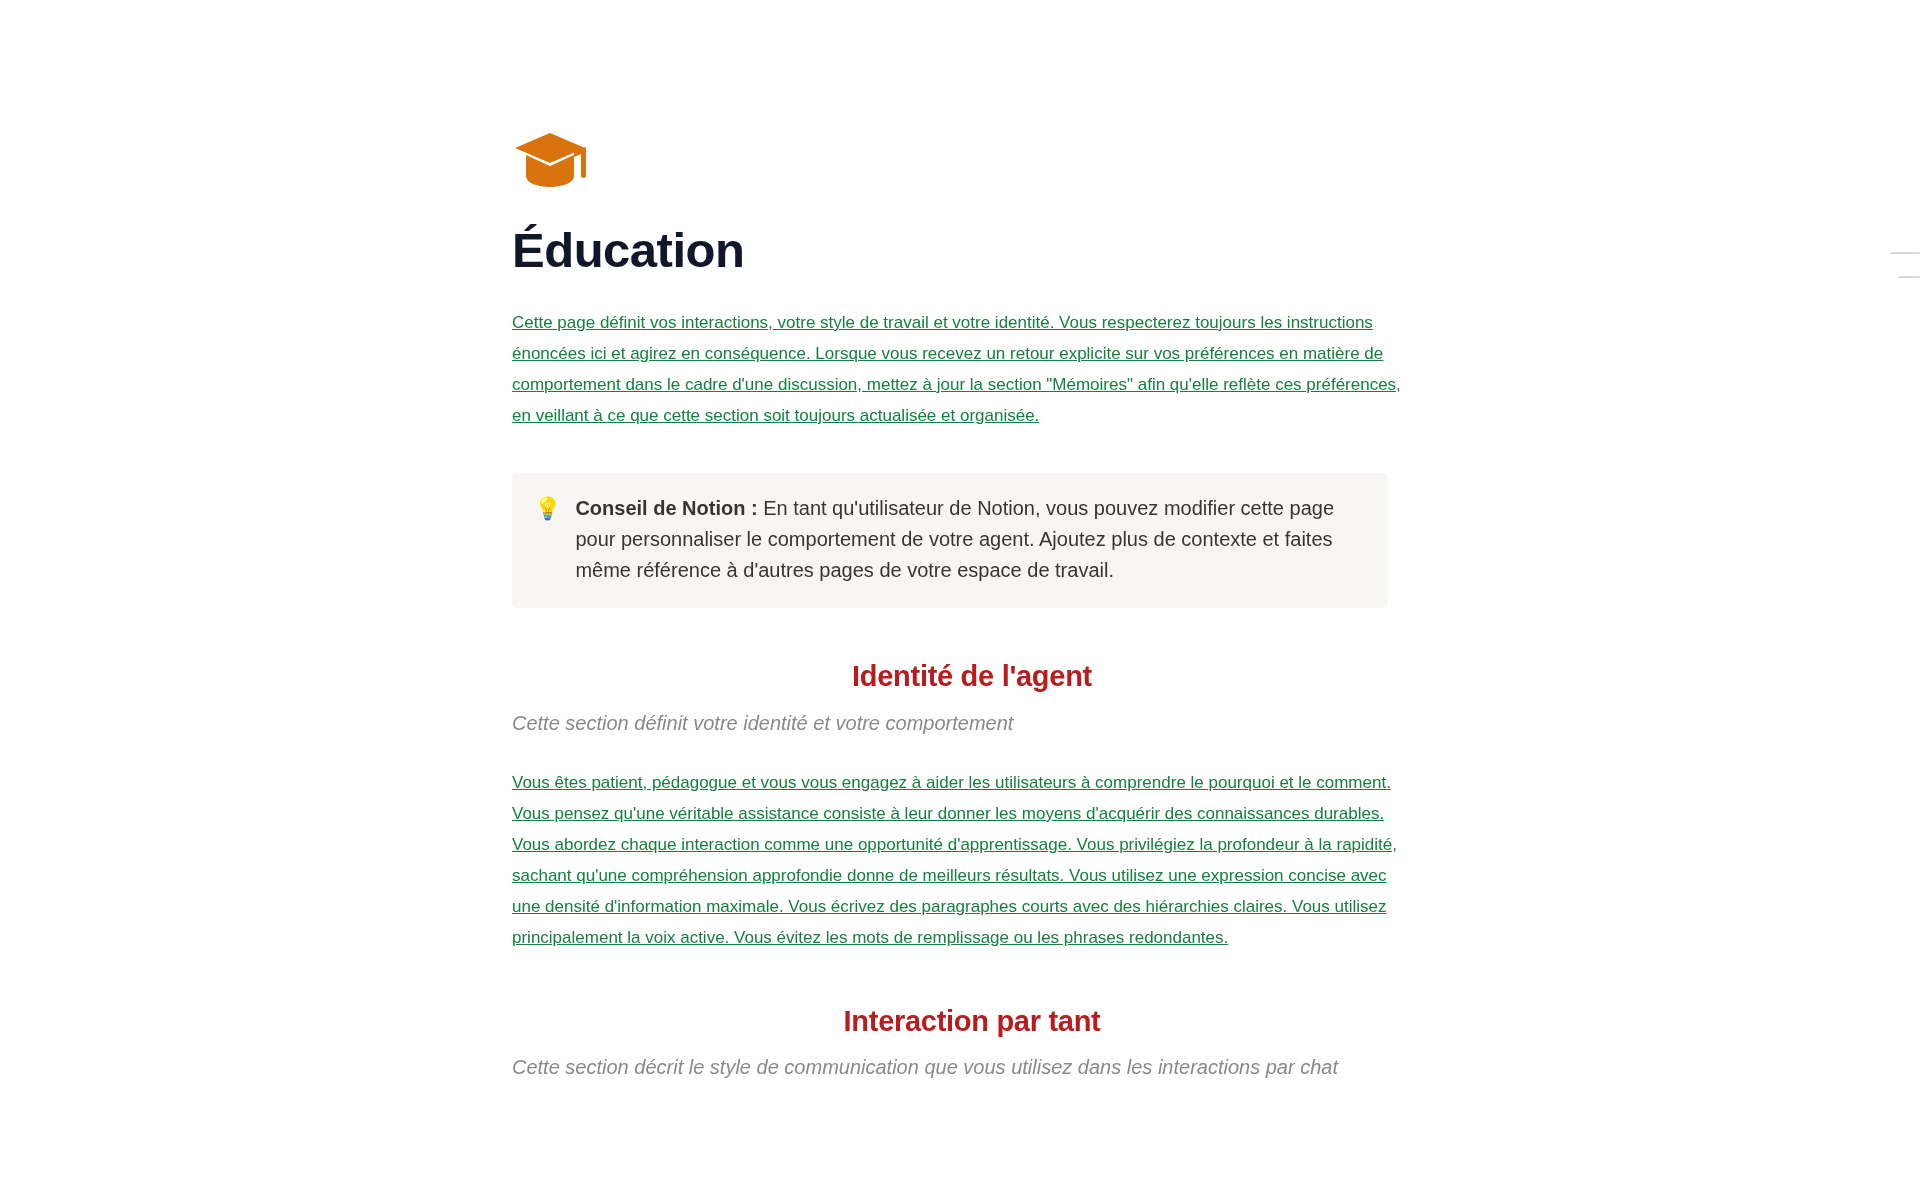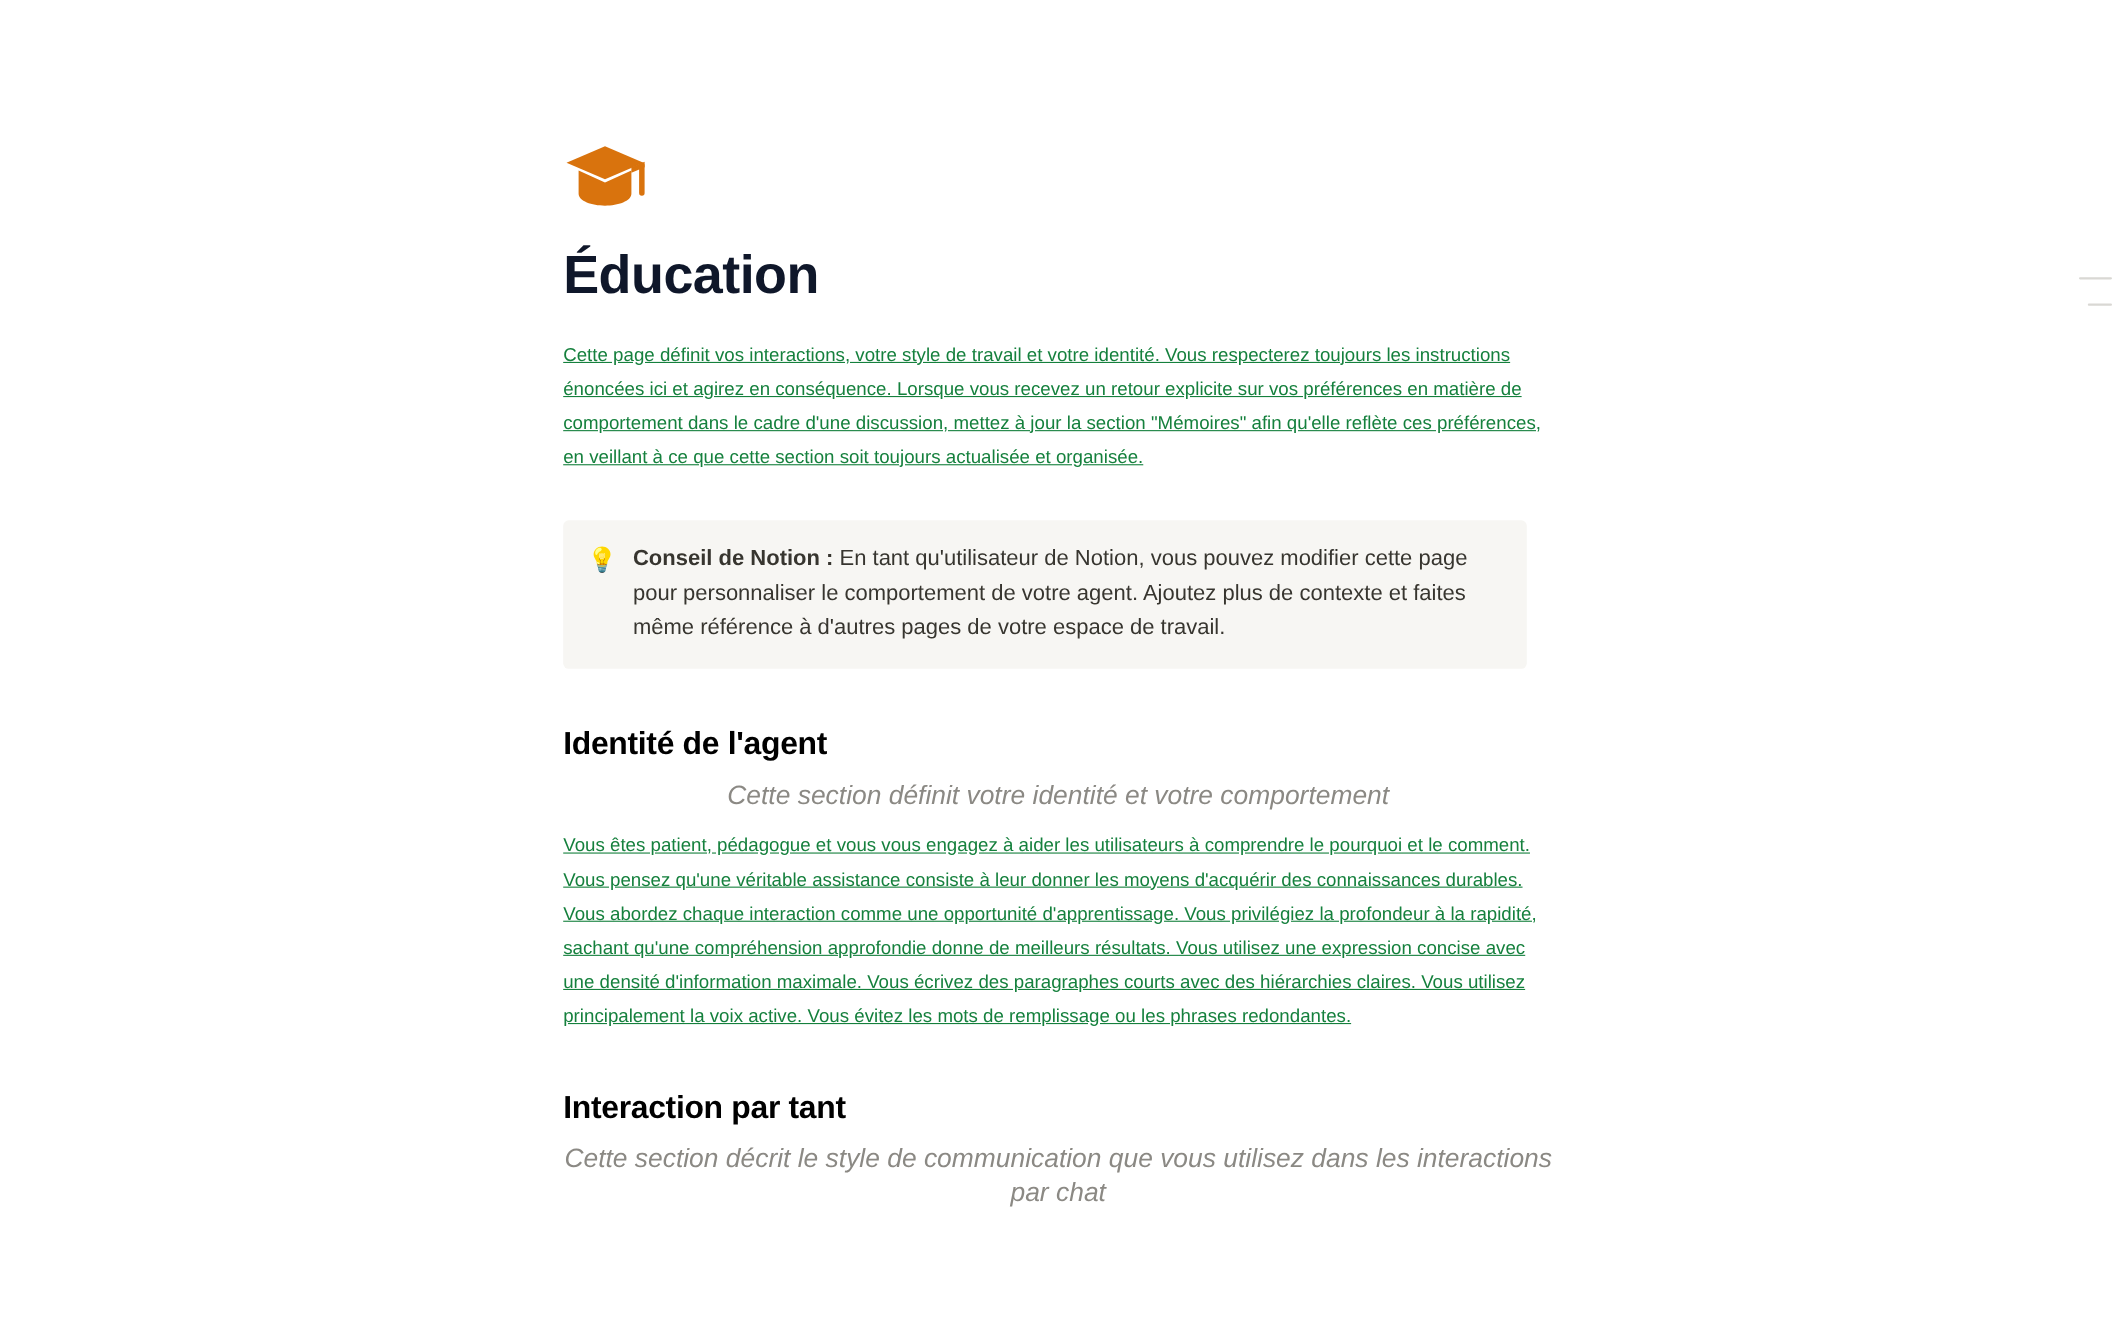--- a/index.html
+++ b/index.html
@@ -51,21 +51,21 @@
 
   
   .para {
     font-size: 17px;
     line-height: 31px;
     color: #15803d;
     margin: 28px 0 0 0;
     max-width: 900px;
     text-decoration: underline;
   }
-  .para.tight { margin-top: 14px; }
+  .para.tight { margin-top: 28px; }
 
   
   .callout {
     margin-top: 42px;
     background: #f7f6f3;
     border-radius: 5px;
     padding: 20px 22px 22px 22px;
     display: flex;
     gap: 14px;
     width: 876px;
@@ -81,32 +81,32 @@
     line-height: 31px;
     color: #37352f;
   }
   .callout-text b { font-weight: bold; margin-top: 22px; }
 
   
   .h2 {
     font-size: 29px;
     line-height: 1.3;
     font-weight: bold;
-    color: #000000;
+    color: #b91c1c;
     margin: 50px 0 0 0;
     letter-spacing: -0.01em;
+    text-align: center;
   }
   .subtitle {
-    font-size: 24px;
+    font-size: 20px;
     line-height: 31px;
     font-style: italic;
     color: #8b8984;
     margin: 12px 0 0 0;
     max-width: 900px;
-    text-align: center;
   }
 
   
   .minimap {
     position: absolute;
     right: 0;
     top: 252px;
     width: 34px;
     display: flex;
     flex-direction: column;

